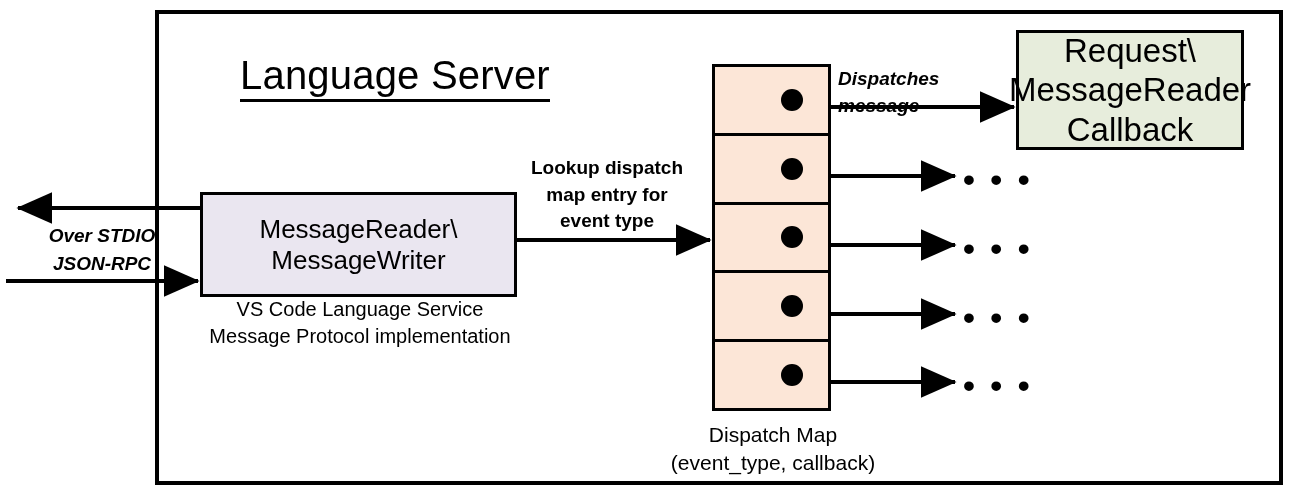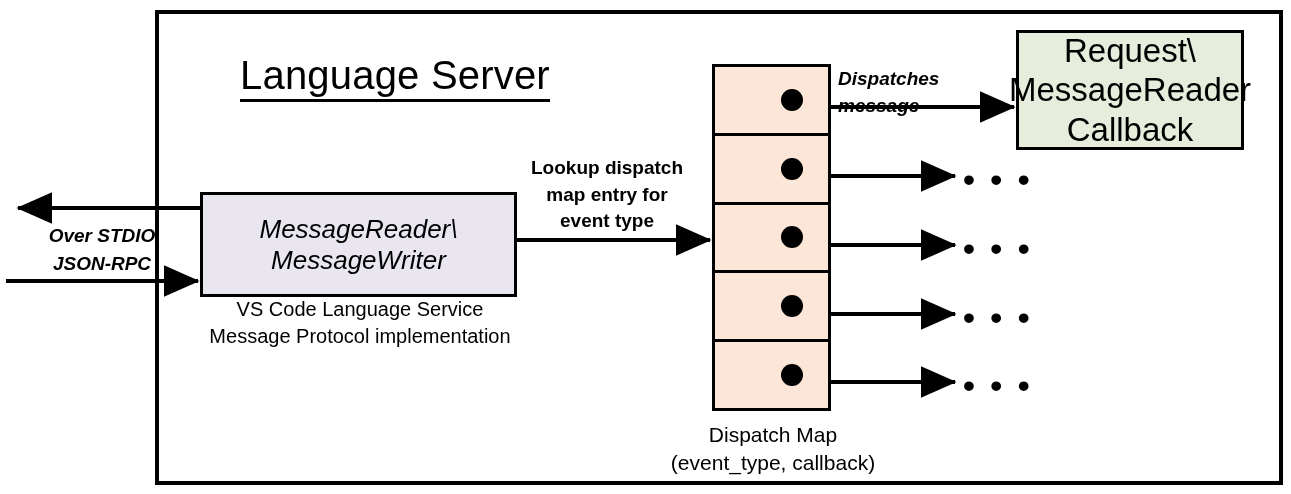--- a/index.html
+++ b/index.html
@@ -63,21 +63,20 @@
     background: #EAE6F0;
     border: 3px solid #000000;
     box-sizing: border-box;
     display: flex;
     flex-direction: column;
     align-items: center;
     justify-content: center;
     font-size: 26px;
     line-height: 1.18;
     text-align: center;
-    font-style: italic;
   }
   .mrw-caption {
     position: absolute;
     left: 190px;
     top: 296px;
     width: 340px;
     text-align: center;
     font-size: 20px;
     line-height: 1.35;
   }

